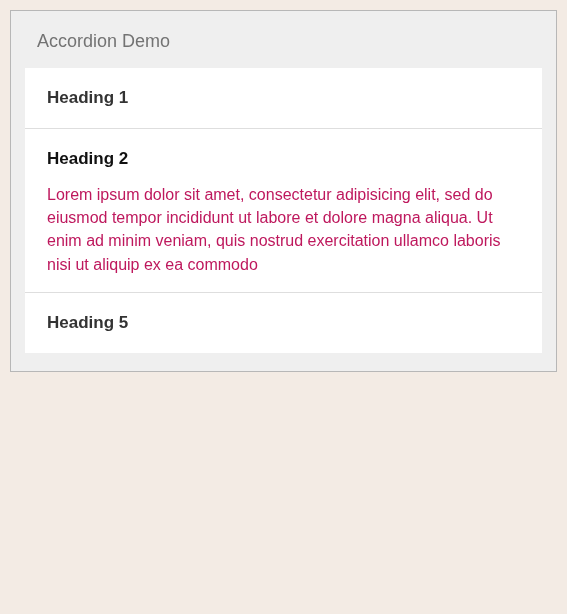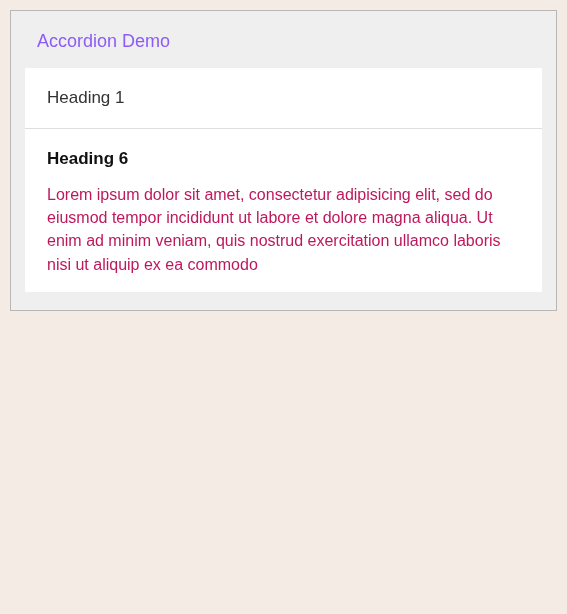--- a/index.html
+++ b/index.html
@@ -14,35 +14,35 @@
       width: 567px;
     }
     .panel {
       border: 1px solid #b7b7b7;
       background: #efefef;
       padding: 14px 14px 18px 14px;
     }
     .panel-title {
       font-size: 18px;
       font-weight: 400;
-      color: #8b5cf6;
+      color: #737373;
       padding: 6px 12px 16px 12px;
     }
     .accordion {
       background: #fff;
     }
     .accordion-item {
       border-top: 1px solid #dedede;
     }
     .accordion-item:first-child {
       border-top: none;
     }
     .accordion-header {
       font-size: 17px;
-      font-weight: 400;
+      font-weight: 700;
       color: #333;
       padding: 20px 22px;
       cursor: pointer;
       background: #fff;
     }
     .accordion-item.expanded .accordion-header {
       font-weight: 700;
       color: #111;
       padding-bottom: 14px;
     }
@@ -65,21 +65,25 @@
 
   <div class="accordion">
 
     <div class="accordion-item">
       <div class="accordion-header">Heading 1</div>
 
     </div>
 
 
     <div class="accordion-item expanded">
-      <div class="accordion-header">Heading 6</div>
+      <div class="accordion-header">Heading 2</div>
       <div class="accordion-content">Lorem ipsum dolor sit amet, consectetur adipisicing elit, sed do eiusmod tempor incididunt ut labore et dolore magna aliqua. Ut enim ad minim veniam, quis nostrud exercitation ullamco laboris nisi ut aliquip ex ea commodo</div>
     </div>
 
 
+    <div class="accordion-item">
+      <div class="accordion-header">Heading 5</div>
+
+    </div>
 
 
   </div>
 </div>
 
 </body></html>

